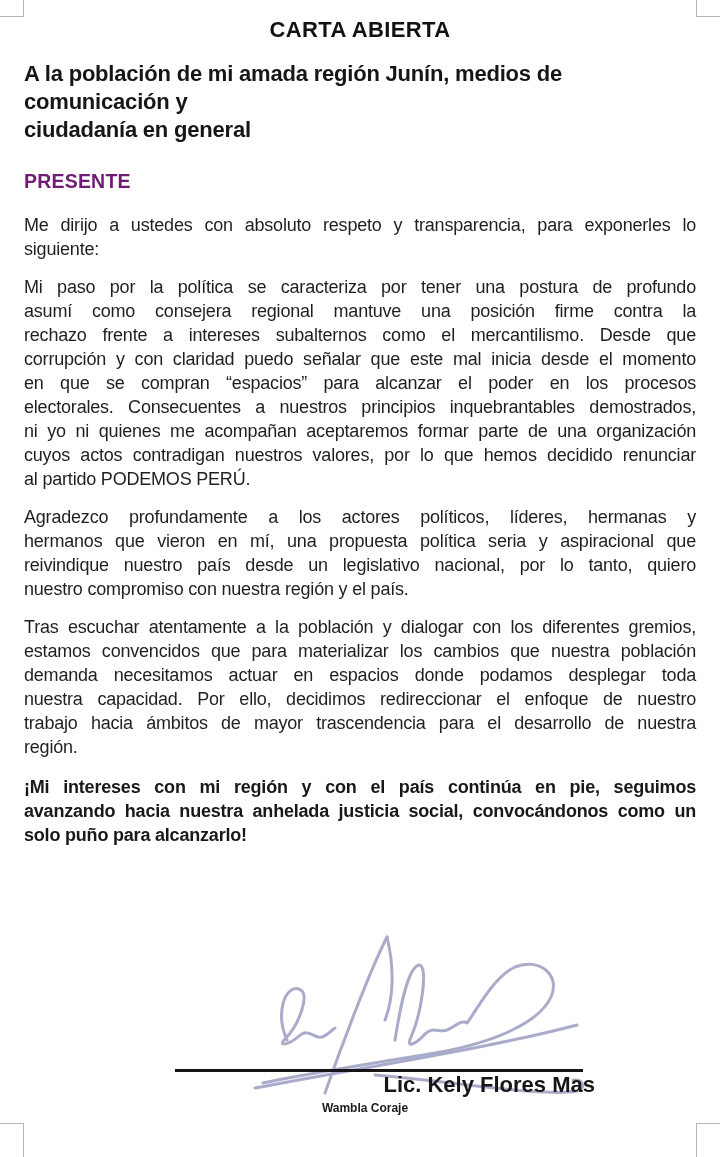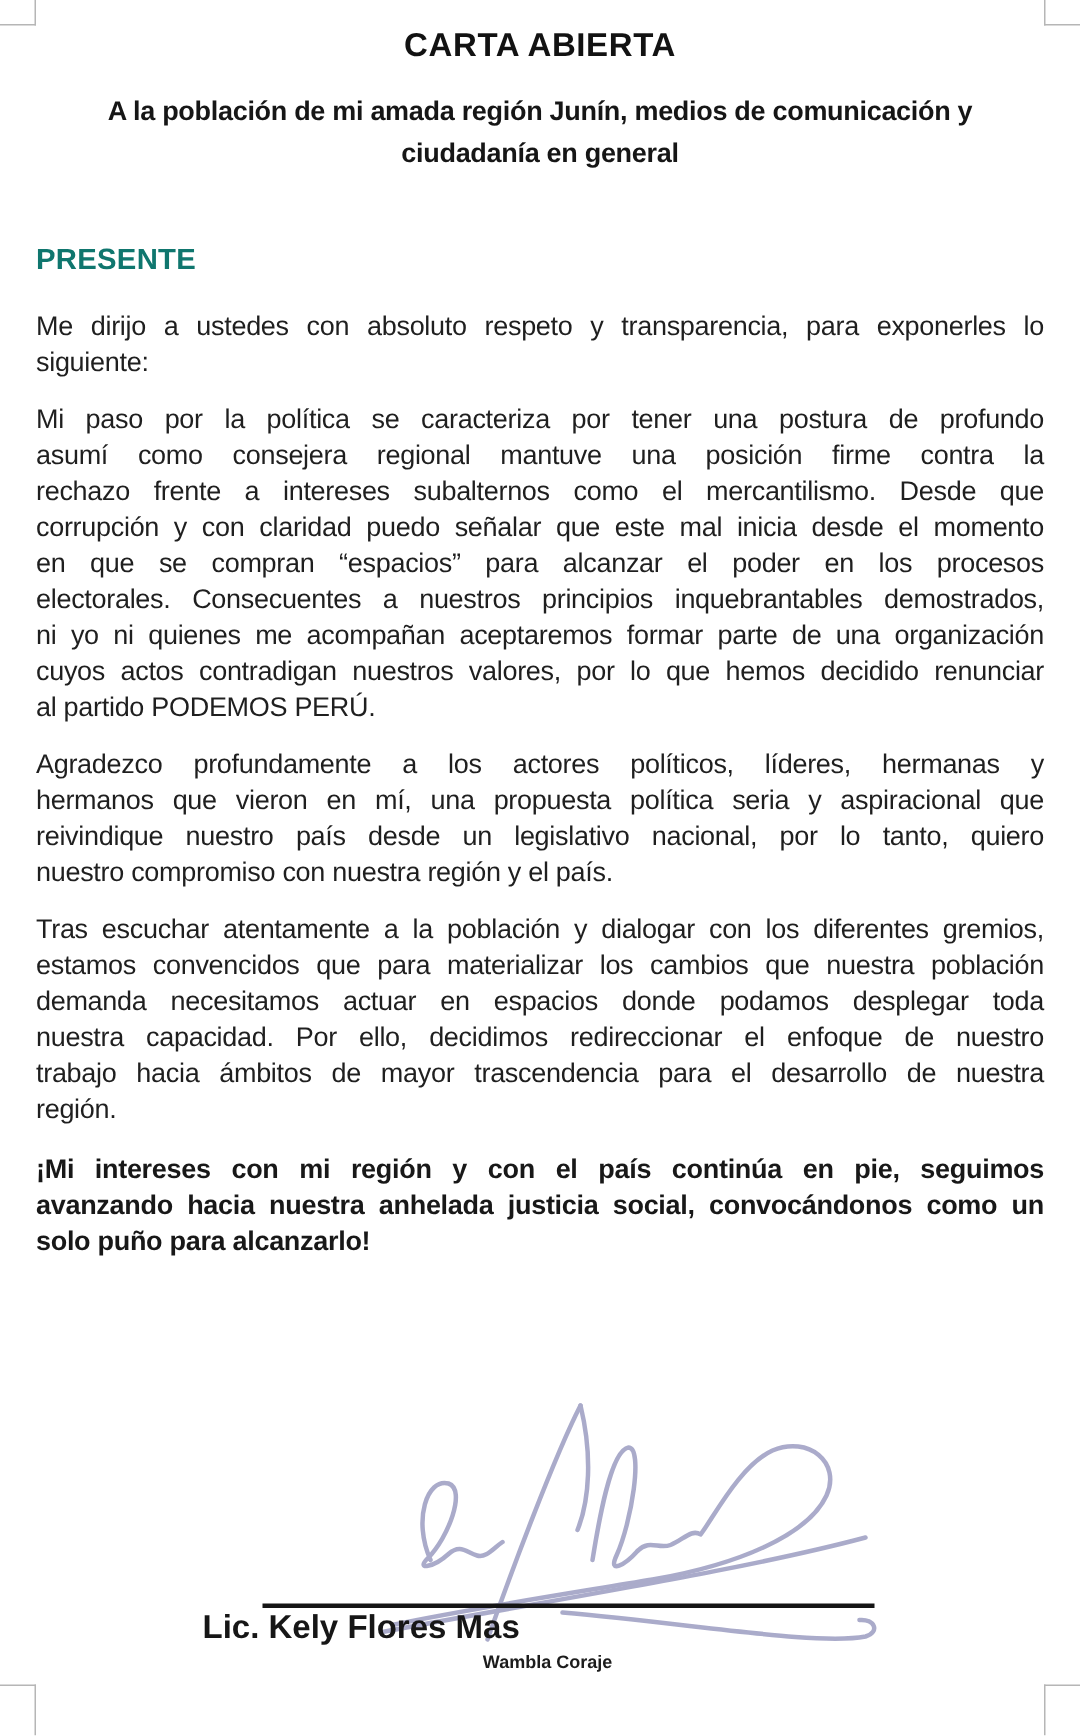--- a/index.html
+++ b/index.html
@@ -23,42 +23,42 @@
   .mark-tr { right: 0; top: 0; border-left: 1.5px solid #b6b6b6; border-bottom: 1.5px solid #b6b6b6; }
   .mark-bl { left: 0; bottom: 0; height: 33px; border-right: 1.5px solid #b6b6b6; border-top: 1.5px solid #b6b6b6; }
   .mark-br { right: 0; bottom: 0; height: 33px; border-left: 1.5px solid #b6b6b6; border-top: 1.5px solid #b6b6b6; }
 
   .title {
     font-size: 22px; font-weight: bold; color: #121212;
     text-align: center; line-height: 24px; letter-spacing: 0.4px;
   }
   .salutation {
     margin-top: 18px;
-    font-size: 18px; font-weight: bold; color: #161616;
-    text-align: center; line-height: 28px; letter-spacing: -0.2px;
+    font-size: 22px; font-weight: bold; color: #161616;
+    line-height: 28px; letter-spacing: -0.2px;
   }
   .presente {
-    margin-top: 46px;
-    font-size: 19.5px; font-weight: bold; color: #0f766e;
+    margin-top: 26px;
+    font-size: 19.5px; font-weight: bold; color: #701a75;
     letter-spacing: 0.2px;
   }
   .letter-body {
     font-size: 18px; line-height: 24px; letter-spacing: -0.2px; color: #1f1f1f;
   }
   .para { margin: 14px 0 0 0; }
   .para:first-child { margin-top: 20px; }
   .para.bold { font-weight: bold; margin-top: 16px; color: #181818; }
   .line { text-align: justify; text-align-last: justify; }
   .line.last { text-align-last: left; }
 
   .sig-ink { position: absolute; left: 225px; top: 925px; width: 365px; height: 180px; }
   .sig-rule { position: absolute; left: 175px; top: 1069px; width: 408px; height: 3px; background: #151515; }
   .sig-name {
     position: absolute; left: 135px; top: 1072px; width: 460px;
-    text-align: left; font-size: 22px; font-weight: bold; line-height: 25px; color: #161616;
+    text-align: right; font-size: 22px; font-weight: bold; line-height: 25px; color: #161616;
   }
   .sig-org {
     position: absolute; left: 135px; top: 1097px; width: 460px;
     text-align: center; font-size: 12px; font-weight: bold; line-height: 22px; color: #1c1c1c;
   }
 </style>
 </head>
 <body>
 
 <div class="page">

